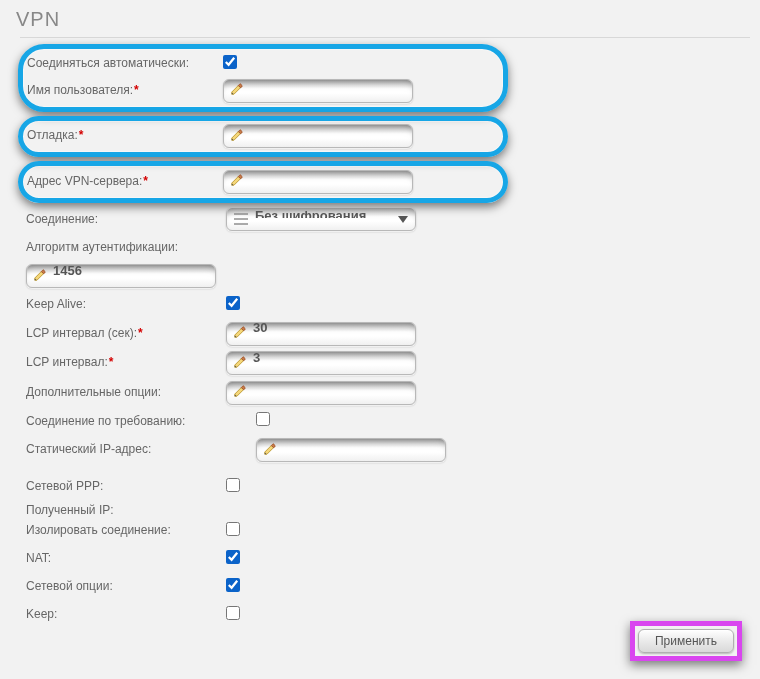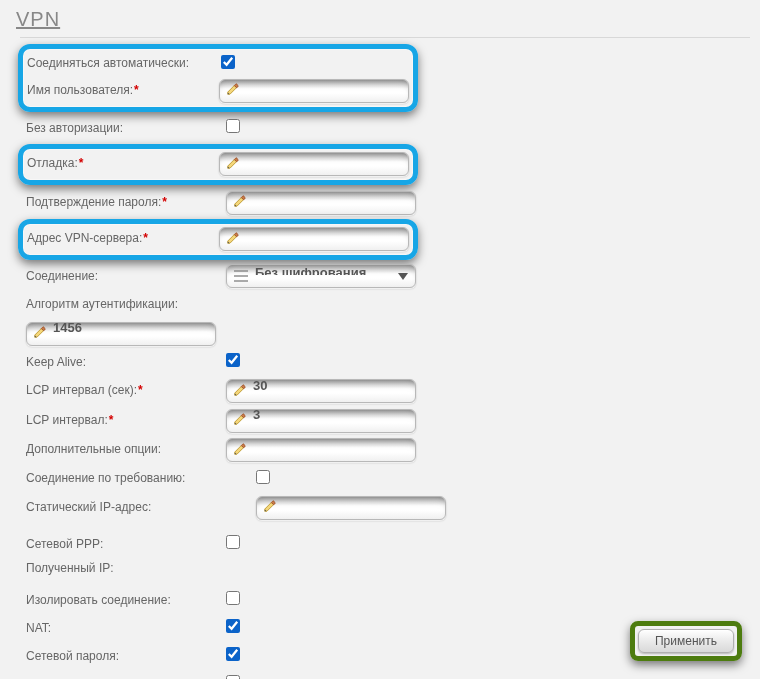--- a/index.html
+++ b/index.html
@@ -22,21 +22,20 @@
   }
   .title-row {
     padding: 8px 0 6px 14px;
   }
   .title-row h1 {
     margin: 0;
     font-size: 20px;
     font-weight: normal;
     color: #888;
     letter-spacing: 1px;
-    text-decoration: underline;
   }
   hr.sep {
     border: none;
     border-top: 1px solid #d8d8d8;
     margin: 0 8px 6px 18px;
   }
 
   .form {
     padding-left: 24px;
   }
@@ -131,39 +130,39 @@
     width: 14px;
     height: 14px;
     margin: 0;
     accent-color: #0b63c9;
   }
 
   
   .hlgroup {
     position: relative;
     border: 5px solid #17a6e6;
-    border-radius: 12px;
+    border-radius: 26px;
     box-shadow: 0 4px 10px rgba(0,0,0,.5), inset 0 0 0 1px rgba(255,255,255,.4);
     margin: 0 0 4px -8px;
     padding: 2px 4px 2px 4px;
-    width: 400px;
+    width: 490px;
     box-sizing: border-box;
   }
   .hlgroup .row { margin-bottom: 2px; }
   .hlgroup .label { width: 196px; } 
 
   
   .btn-row {
     position: absolute;
     right: 18px;
     bottom: 18px;
   }
   .btn-highlight {
-    border: 5px solid #4d7c0f;
-    border-radius: 8px;
+    border: 5px solid #d946ef;
+    border-radius: 0;
     box-shadow: 0 4px 10px rgba(0,0,0,.5);
     padding: 3px;
     display: inline-block;
   }
   .btn {
     width: 96px;
     height: 24px;
     border: 1px solid #b0b0b0;
     border-radius: 6px;
     background: linear-gradient(#ffffff,#ececec 45%,#d9d9d9);
@@ -210,58 +209,37 @@
           <span class="pencil">
               <svg>
                 <use href="#pencil"></use>
               </svg>
             </span>
           <input class="text-input" type="text" style="">
         </div>
       </div>
     </div>
 
-    <div class="row">
-      <div class="label">
-        <span>Без авторизации:</span>
-      </div>
-      <div class="ctrl">
-        <input type="checkbox" class="checkbox" style="">
-      </div>
-    </div>
 
     <div class="hlgroup">
       <div class="row">
         <div class="label">
           <span>Отладка:</span><span class="req">*</span>
         </div>
         <div class="ctrl input-wrap">
           <span class="pencil">
               <svg>
                 <use href="#pencil"></use>
               </svg>
             </span>
           <input class="text-input" type="password" style="">
         </div>
       </div>
     </div>
 
-    <div class="row">
-      <div class="label">
-        <span>Подтверждение пароля:</span><span class="req">*</span>
-      </div>
-      <div class="ctrl input-wrap">
-        <span class="pencil">
-            <svg>
-              <use href="#pencil"></use>
-            </svg>
-          </span>
-        <input class="text-input" type="password" style="">
-      </div>
-    </div>
 
     <div class="hlgroup">
       <div class="row">
         <div class="label">
           <span>Адрес VPN-сервера:</span><span class="req">*</span>
         </div>
         <div class="ctrl input-wrap">
           <span class="pencil">
               <svg>
                 <use href="#pencil"></use>
@@ -378,21 +356,21 @@
 
     <div class="row">
       <div class="label">
         <span>Сетевой PPP:</span>
       </div>
       <div class="ctrl">
         <input type="checkbox" class="checkbox" style="">
       </div>
     </div>
 
-    <div class="row" style="min-height:16px;margin-bottom:12px">
+    <div class="row" style="min-height:16px;margin-bottom:0">
       <div class="label">
         <span>Полученный IP:</span>
       </div>
     </div>
 
     <div class="row">
       <div class="label">
         <span>Изолировать соединение:</span>
       </div>
       <div class="ctrl">
@@ -404,21 +382,21 @@
       <div class="label">
         <span>NAT:</span>
       </div>
       <div class="ctrl">
         <input type="checkbox" class="checkbox" checked="" style="">
       </div>
     </div>
 
     <div class="row">
       <div class="label">
-        <span>Сетевой пароля:</span>
+        <span>Сетевой опции:</span>
       </div>
       <div class="ctrl">
         <input type="checkbox" class="checkbox" checked="" style="">
       </div>
     </div>
 
     <div class="row">
       <div class="label">
         <span>Keep:</span>
       </div>

